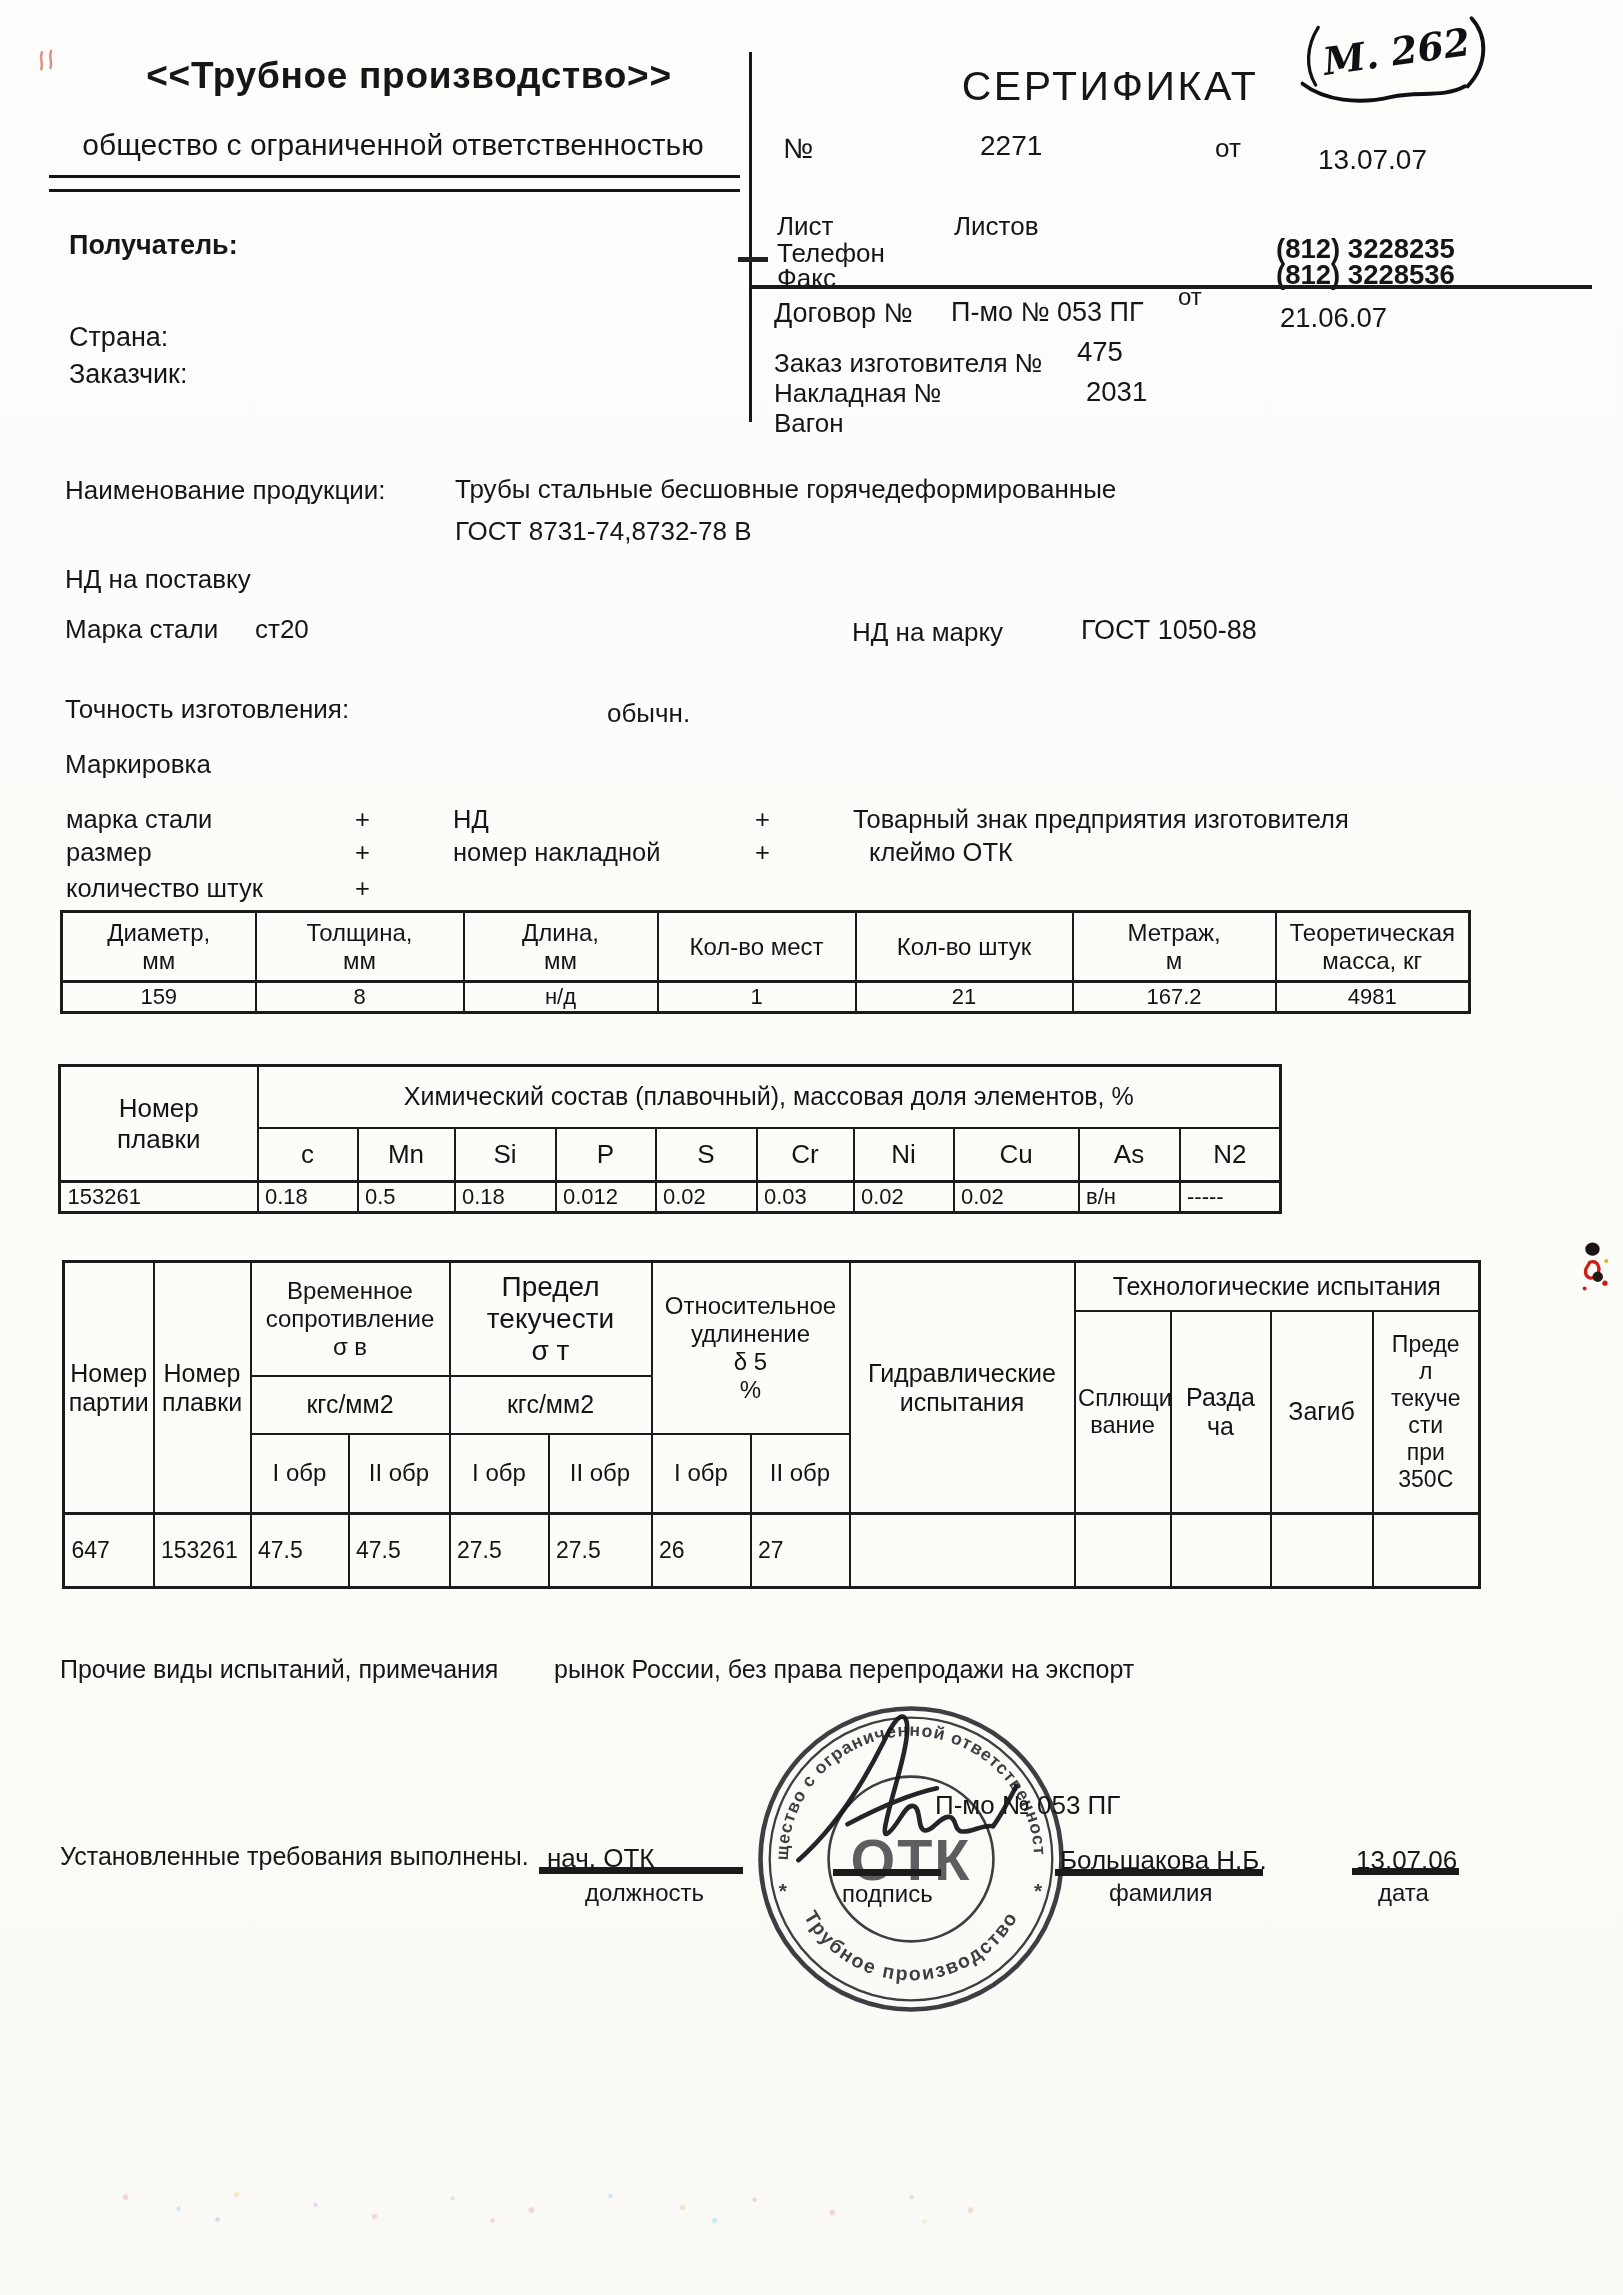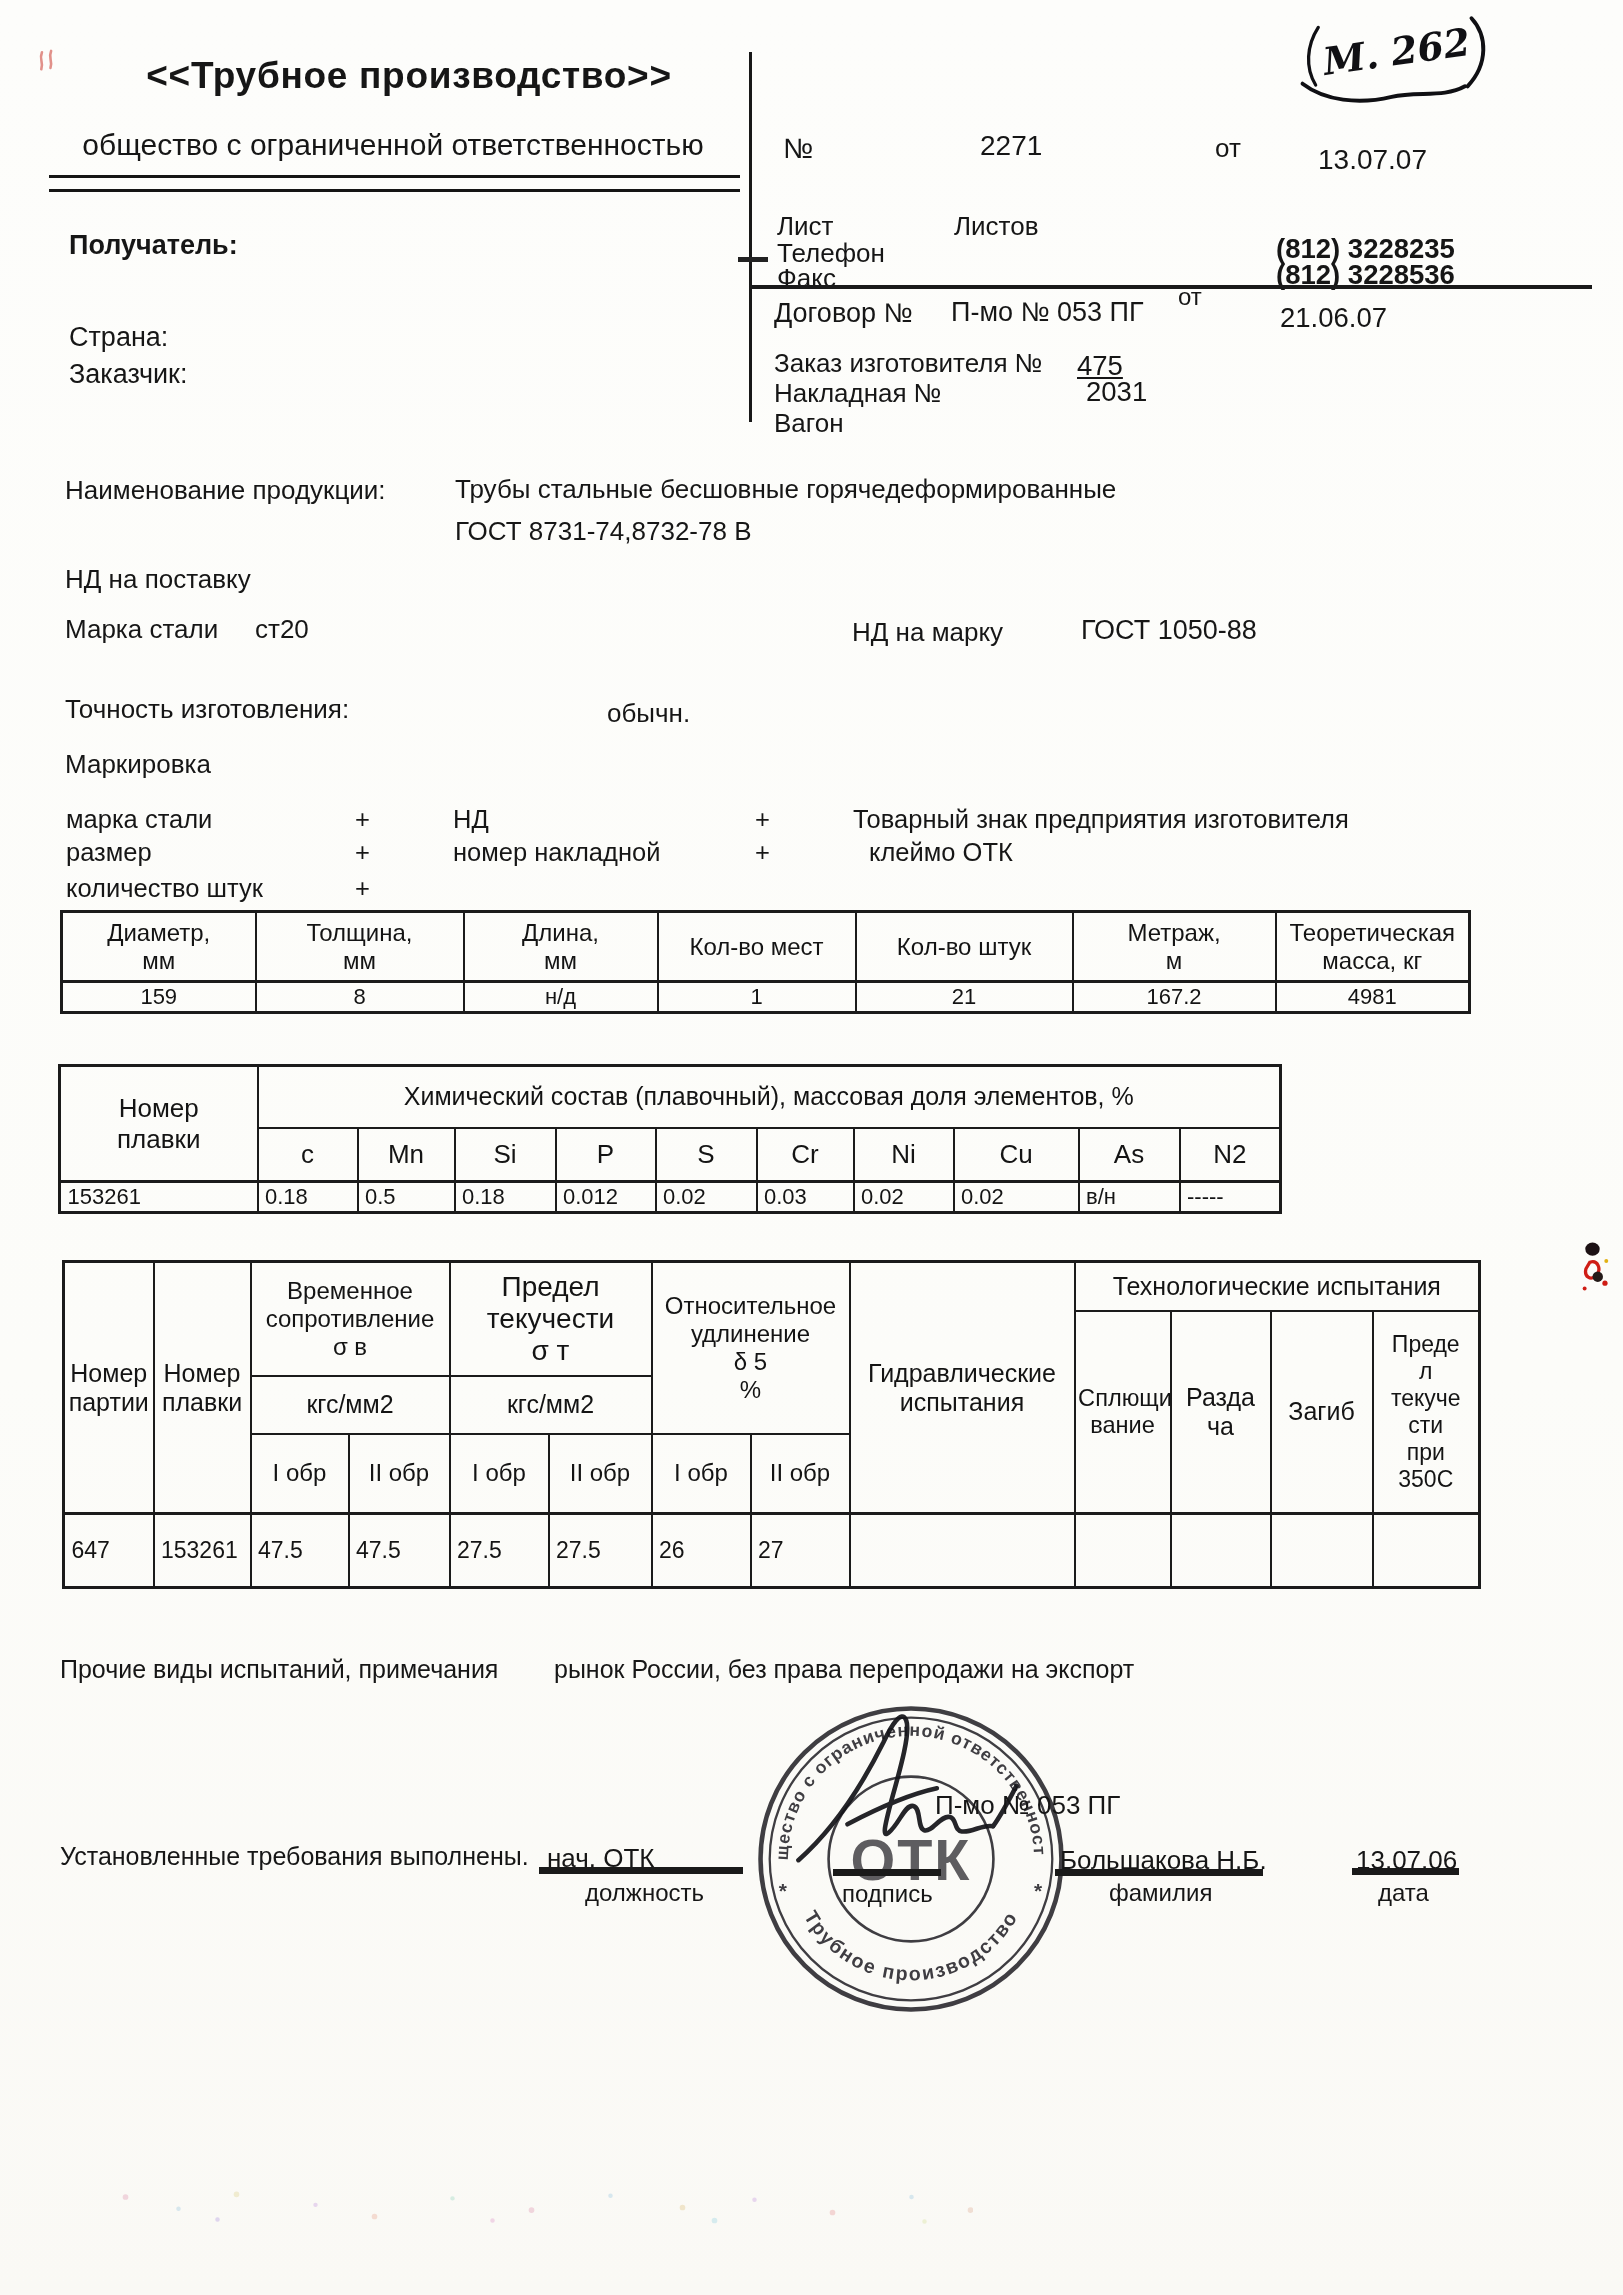--- a/index.html
+++ b/index.html
@@ -37,20 +37,21 @@
   <div class="a ctr" style="left:46px;top:128px;width:694px;font-size:30px;">общество с ограниченной ответственностью</div>
   <div class="a" style="left:49px;top:175px;width:691px;height:10.5px;border-top:3.9px solid #151515;border-bottom:3.3px solid #151515;"></div>
 
   <div class="a" style="left:69px;top:230px;font-size:27px;font-weight:700;">Получатель:</div>
   <div class="a" style="left:69px;top:322px;font-size:27px;">Страна:</div>
   <div class="a" style="left:69px;top:359px;font-size:27px;">Заказчик:</div>
 
   <div class="a" style="left:749px;top:52px;width:3.3px;height:370px;background:#181818;"></div>
   <div class="a" style="left:738px;top:257px;width:30px;height:4.6px;background:#222;"></div>
 
+  <div class="a ctr" style="left:881px;top:63px;width:458px;font-size:41px;letter-spacing:2.6px;">СЕРТИФИКАТ</div>
 
   <svg class="a" style="left:1296px;top:5.2px;" width="203" height="105" viewBox="0 0 310 160">
     <path d="M 34,34 C 16,62 14,96 30,122" fill="none" stroke="#101014" stroke-width="5" stroke-linecap="round"></path>
     <path d="M 268,20 C 292,46 294,90 262,124" fill="none" stroke="#101014" stroke-width="6" stroke-linecap="round"></path>
     <path d="M 10,120 C 44,146 96,152 146,140 C 186,131 226,142 258,124" fill="none" stroke="#101014" stroke-width="6" stroke-linecap="round"></path>
     <text x="42" y="92" font-family="DejaVu Serif, serif" font-style="italic" font-weight="700" font-size="58" fill="#101014" transform="rotate(-8 150 80)">М. 262</text>
   </svg>
 
   <div class="a" style="left:783px;top:133px;font-size:28px;">№</div>
   <div class="a" style="left:980px;top:130px;font-size:28px;">2271</div>
@@ -66,21 +67,21 @@
   <div class="a" style="left:1276px;top:259px;font-size:27.5px;font-weight:700;">(812) 3228536</div>
 
   <div class="a thickline" style="left:749px;top:285px;width:843px;height:3.9px;"></div>
 
   <div class="a" style="left:774px;top:298px;font-size:27px;">Договор №</div>
   <div class="a" style="left:951px;top:297px;font-size:27px;">П-мо № 053 ПГ</div>
   <div class="a" style="left:1178px;top:283px;font-size:24px;">от</div>
   <div class="a" style="left:1280px;top:302px;font-size:27.5px;">21.06.07</div>
 
   <div class="a" style="left:774px;top:348px;font-size:26px;">Заказ изготовителя №</div>
-  <div class="a" style="left:1077px;top:350px;font-size:27.5px;text-decoration:underline;">475</div>
+  <div class="a" style="left:1077px;top:336px;font-size:27.5px;">475</div>
   <div class="a" style="left:774px;top:378px;font-size:26px;">Накладная №</div>
   <div class="a" style="left:1086px;top:376px;font-size:27.5px;">2031</div>
   <div class="a" style="left:774px;top:408px;font-size:26px;">Вагон</div>
 
   <div class="a" style="left:65px;top:475px;font-size:26px;">Наименование продукции:</div>
   <div class="a" style="left:455px;top:474px;font-size:26px;">Трубы стальные бесшовные горячедеформированные</div>
   <div class="a" style="left:455px;top:516px;font-size:26px;">ГОСТ 8731-74,8732-78 В</div>
 
   <div class="a" style="left:65px;top:564px;font-size:26px;">НД на поставку</div>
 

